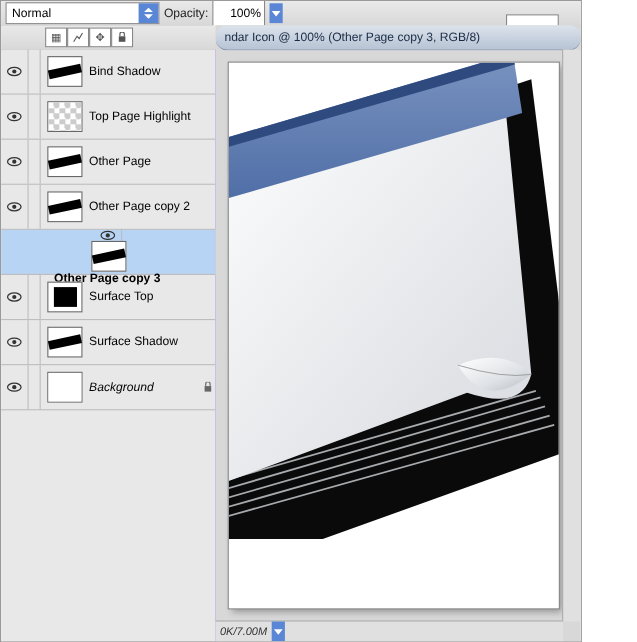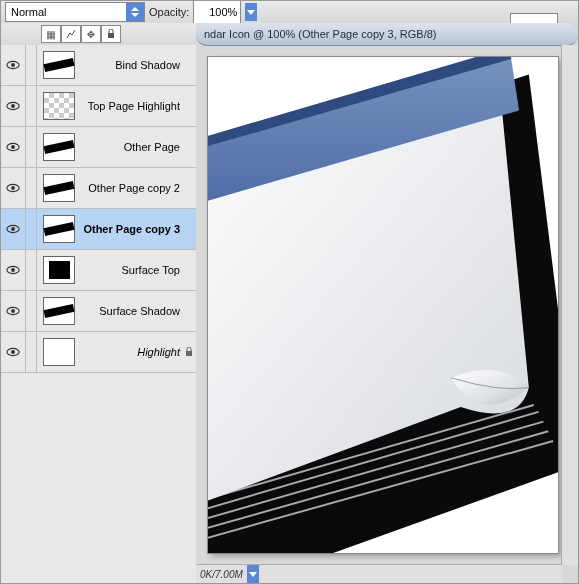--- a/index.html
+++ b/index.html
@@ -1,37 +1,37 @@
 <!DOCTYPE html>
 <html><head>
 <meta charset="utf-8">
 <style>
   html,body{margin:0;padding:0;height:100%;width:100%;background:#fff;font-family:"Lucida Grande","Segoe UI",Arial,sans-serif;font-size:11px;color:#000;}
-  .app{position:relative;width:579px;height:584px;overflow:hidden;border:1px solid #999;box-sizing:border-box;text-align:right;}
+  .app{position:relative;width:529px;height:584px;overflow:hidden;border:1px solid #999;box-sizing:border-box;}
 
   
   .optbar{position:absolute;left:0;right:0;height:22px;display:flex;align-items:center;background:linear-gradient(#e9e9e9,#d8d8d8);border-bottom:1px solid #9a9a9a;padding:0 4px;gap:4px;}
   .optbar.row1{top:0;}
   .optbar.row2{top:22px;}
   .blend-select{flex:0 0 128px;height:18px;display:flex;align-items:center;background:#fff;border:1px solid #888;font-size:11px;padding:0 5px;position:relative;}
   .blend-caret{position:absolute;right:0;top:0;bottom:0;width:18px;background:#5a86d6;display:flex;flex-direction:column;align-items:center;justify-content:center;}
   .blend-caret::before{content:"";border-left:4px solid transparent;border-right:4px solid transparent;border-bottom:4px solid #fff;margin-bottom:2px;}
   .blend-caret::after{content:"";border-left:4px solid transparent;border-right:4px solid transparent;border-top:4px solid #fff;}
   .lbl{font-size:11px;color:#222;}
   .pct-box{width:40px;height:16px;border:1px solid #888;background:#fff;font-size:11px;padding:12px 3px;display:flex;align-items:center;justify-content:flex-end;}
   .mini-arrow{width:12px;height:18px;background:#5a86d6;display:flex;align-items:center;justify-content:center;}
   .mini-arrow::after{content:"";border-left:4px solid transparent;border-right:4px solid transparent;border-top:5px solid #fff;}
   .lock-label{width:30px;font-size:11px;padding-left:2px;margin-top:42px;}
   .lock-icons{display:flex;gap:0;}
   .lock-ico{width:18px;height:16px;border:1px solid #888;background:#fff;display:flex;align-items:center;justify-content:center;font-size:10px;color:#555;}
 
   
   .layers{position:absolute;left:0;top:44px;width:195px;bottom:0;background:#e8e8e8;border-right:2px solid #8b5cf6;}
   .layer-row{display:flex;align-items:center;height:40px;border-bottom:1px solid #bdbdbd;padding:0;}
-  .layer-row.sel{background:#b7d4f4;}
+  .layer-row.sel{background:#b7d4f4;flex-direction:column;}
   .eye-col{width:24px;height:100%;display:flex;align-items:center;justify-content:center;border-right:1px solid #bdbdbd;}
   .eye-col svg{width:14px;height:10px;}
   .link-col{width:10px;height:100%;border-right:1px solid #bdbdbd;}
   .thumb{width:30px;height:26px;border:1px solid #666;background:#fff;margin:0 6px;flex:0 0 auto;display:flex;align-items:center;justify-content:center;}
   .thumb .chk{width:100%;height:100%;background:
     repeating-conic-gradient(#ccc 0 25%,#fff 0 50%) 0 0/10px 10px;}
   .thumb .blk{width:70%;height:70%;background:#000;}
   .thumb .stripe{width:100%;height:30%;background:#000;transform:rotate(-12deg);}
   .thumb .top-white{width:100%;height:100%;background:#fff;}
   .lname{flex:1;font-size:11px;padding-right:2px;}
@@ -200,21 +200,21 @@
         <div class="eye-col">
           <svg viewBox="0 0 16 10">
             <ellipse cx="8" cy="5" rx="7" ry="4.2" fill="none" stroke="#333" stroke-width="1.3"></ellipse>
             <circle cx="8" cy="5" r="2.2" fill="#333"></circle>
           </svg>
         </div>
         <div class="link-col"></div>
         <div class="thumb">
           <div class="top-white"></div>
         </div>
-        <div class="lname bg-italic">Highlight</div>
+        <div class="lname bg-italic">Background</div>
         <div class="lock-mini">
           <svg viewBox="0 0 10 10" width="10" height="10">
             <rect x="2" y="4" width="6" height="5" fill="#666"></rect>
             <path d="M3 4 V2 a2 2 0 0 1 4 0 V4" stroke="#666" fill="none"></path>
           </svg>
         </div>
       </div>
     </div>
 
   <div class="docwin">

